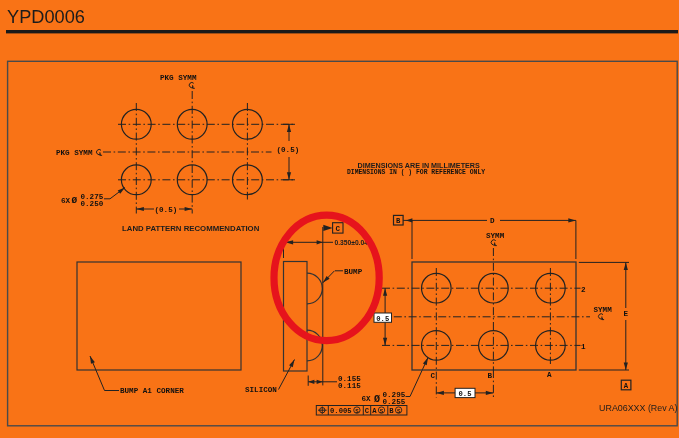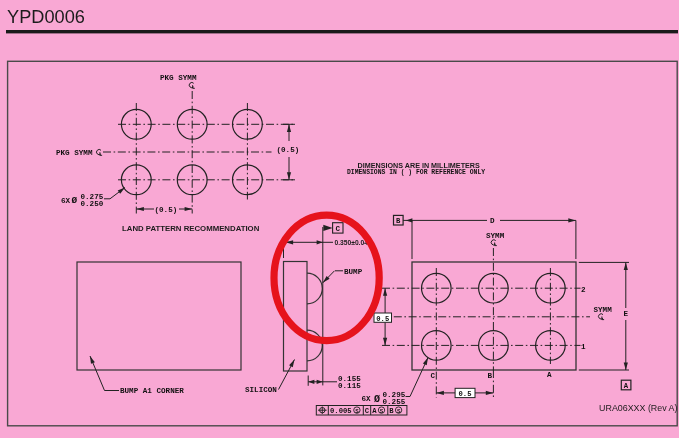--- a/index.html
+++ b/index.html
@@ -1,16 +1,16 @@
 <!DOCTYPE html>
 <html><head>
 <meta charset="utf-8">
 <style>
   html,body{margin:0;padding:0;background:#ffffff;}
-  #page{position:relative;width:679px;height:438px;background:#f9a8d4;overflow:hidden;}
+  #page{position:relative;width:679px;height:438px;background:#f97316;overflow:hidden;}
   svg{position:absolute;left:0;top:0;}
   .mono{font-family:"Liberation Mono",monospace;font-weight:bold;fill:#111;}
   .sans{font-family:"Liberation Sans",sans-serif;fill:#1c1c1c;}
 </style>
 </head>
 <body>
 <div id="page">
 <svg width="679" height="438" viewBox="0 0 679 438">
 <defs>
   <marker id="arL" markerWidth="10" markerHeight="6" refX="8" refY="3" orient="auto-start-reverse" markerUnits="userSpaceOnUse">

